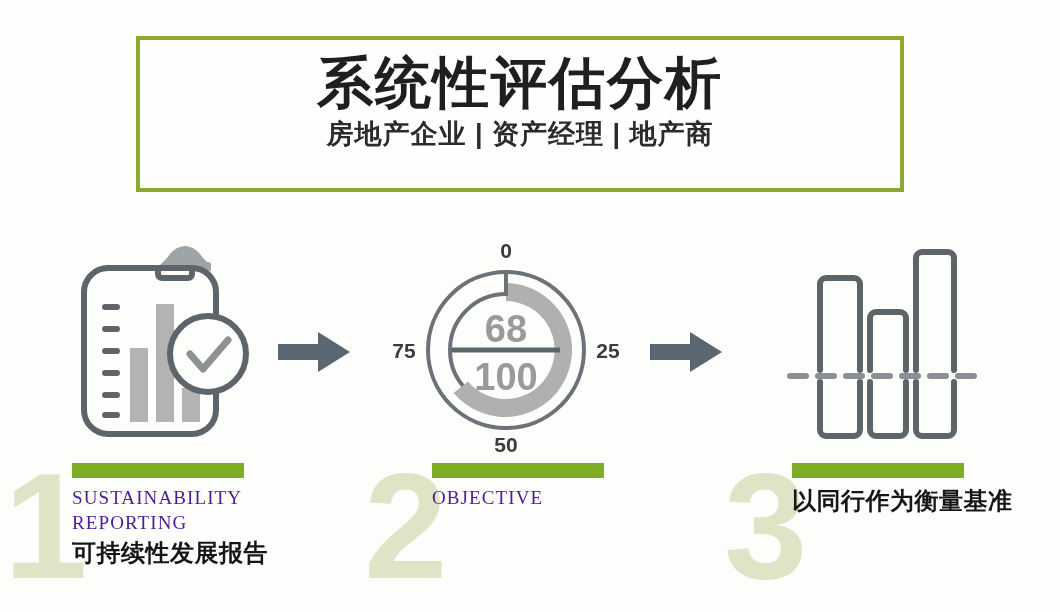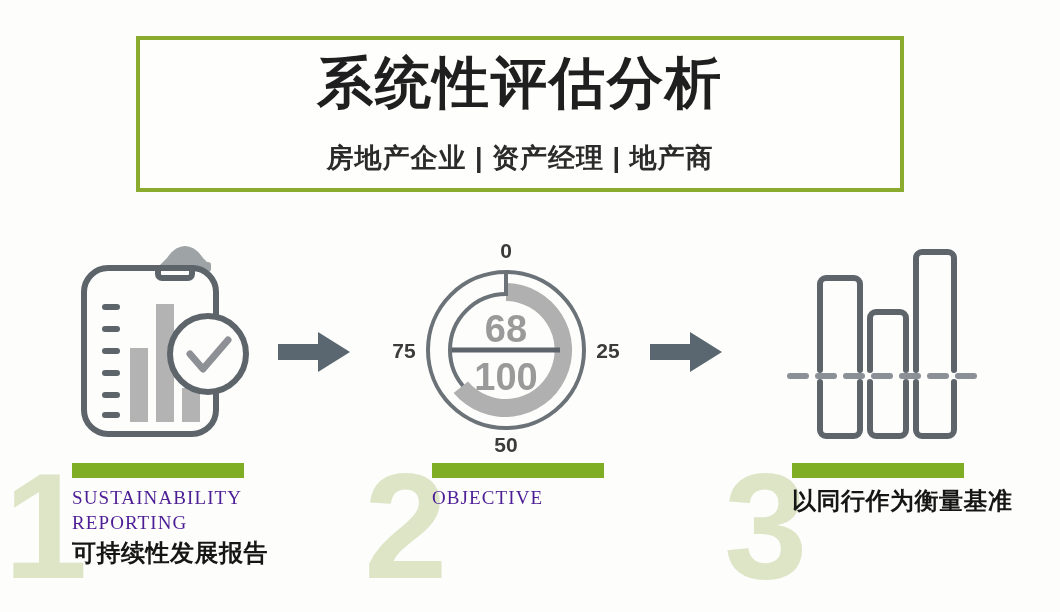--- a/index.html
+++ b/index.html
@@ -39,21 +39,21 @@
     font-size: 56px;
     font-weight: 700;
     color: #1f1f1f;
     letter-spacing: 2px;
     line-height: 1.05;
     white-space: nowrap;
   }
   .title-sub {
     position: absolute;
     left: 0;
-    top: 100px;
+    top: 76px;
     width: 100%;
     text-align: center;
     font-size: 27px;
     font-weight: 700;
     color: #2b2b2b;
     letter-spacing: 1px;
     white-space: nowrap;
   }
 
   

